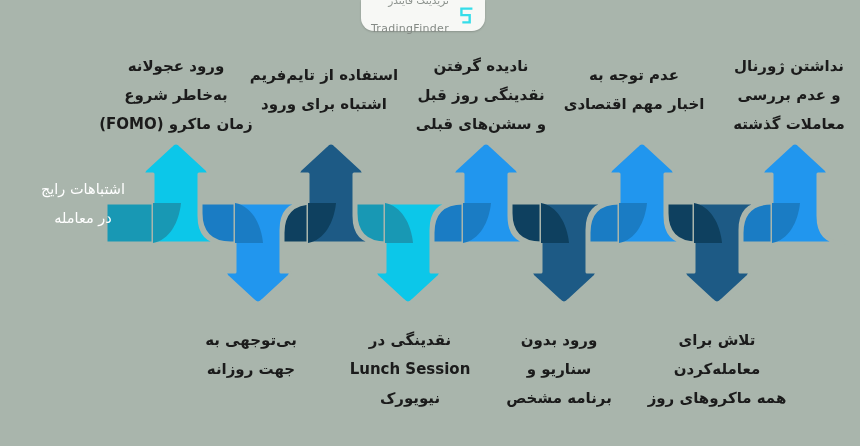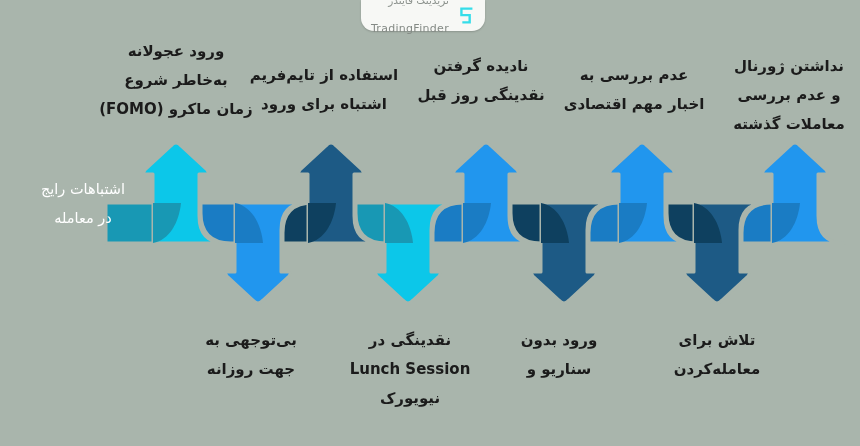--- a/index.html
+++ b/index.html
@@ -64,59 +64,62 @@
       <path d="M792,203 H772 Q742,203 742,233 L742,243 H792 Z" fill="#1a7cc4" stroke="#a9b5ac" stroke-width="3" stroke-linejoin="round"></path>
       <path d="M772,243 L772,174 L765,174 Q761,174 764,170 L790,146 Q795,140 800,146 L826,170 Q829,174 825,174 L818,174 L818,216 Q818,243 844,243 Z" fill="#2196ee" stroke="#a9b5ac" stroke-width="3" stroke-linejoin="round"></path>
       <path d="M772,203 L800,203 C798,223 788,240 772,243 Z" fill="#1a7cc4"></path>
     </svg>
 
   <div class="title-block">
     <div>اشتباهات رایج</div>
     <div>در معامله</div>
   </div>
 
-  <div class="item" style="left:91px;top:37px">
+  <div class="item" style="left:91px;top:52px">
     <div>ورود عجولانه</div>
     <div>به‌خاطر شروع</div>
     <div>زمان ماکرو (FOMO)</div>
   </div>
   <div class="item" style="left:239px;top:61px">
     <div>استفاده از تایم‌فریم</div>
     <div>اشتباه برای ورود</div>
   </div>
   <div class="item" style="left:396px;top:52px">
     <div>نادیده گرفتن</div>
     <div>نقدینگی روز قبل</div>
+    <div>و سشن‌های قبلی</div>
   </div>
   <div class="item" style="left:549px;top:61px">
-    <div>عدم بررسی به</div>
+    <div>عدم توجه به</div>
     <div>اخبار مهم اقتصادی</div>
   </div>
   <div class="item" style="left:704px;top:52px">
     <div>نداشتن ژورنال</div>
     <div>و عدم بررسی</div>
     <div>معاملات گذشته</div>
   </div>
 
   <div class="item" style="left:166px;top:326px">
     <div>بی‌توجهی به</div>
     <div>جهت روزانه</div>
   </div>
   <div class="item" style="left:325px;top:326px">
     <div>نقدینگی در</div>
     <div>Lunch Session</div>
     <div>نیویورک</div>
   </div>
   <div class="item" style="left:474px;top:326px">
     <div>ورود بدون</div>
     <div>سناریو و</div>
+    <div>برنامه مشخص</div>
   </div>
   <div class="item" style="left:632px;top:326px">
     <div>تلاش برای</div>
     <div>معامله‌کردن</div>
+    <div>همه ماکروهای روز</div>
   </div>
 
   <div class="badge">
     <div class="badge-texts">
       <div class="badge-fa">تریدینگ فایندر</div>
       <div class="badge-en">TradingFinder</div>
     </div>
     <span class="badge-icon">
       <svg width="22" height="22" viewBox="0 0 24 24" fill="none">
         <path d="M19 4 H7 V11 H16 V19 H8" stroke="#35dde9" stroke-width="2.6" fill="none"></path>

